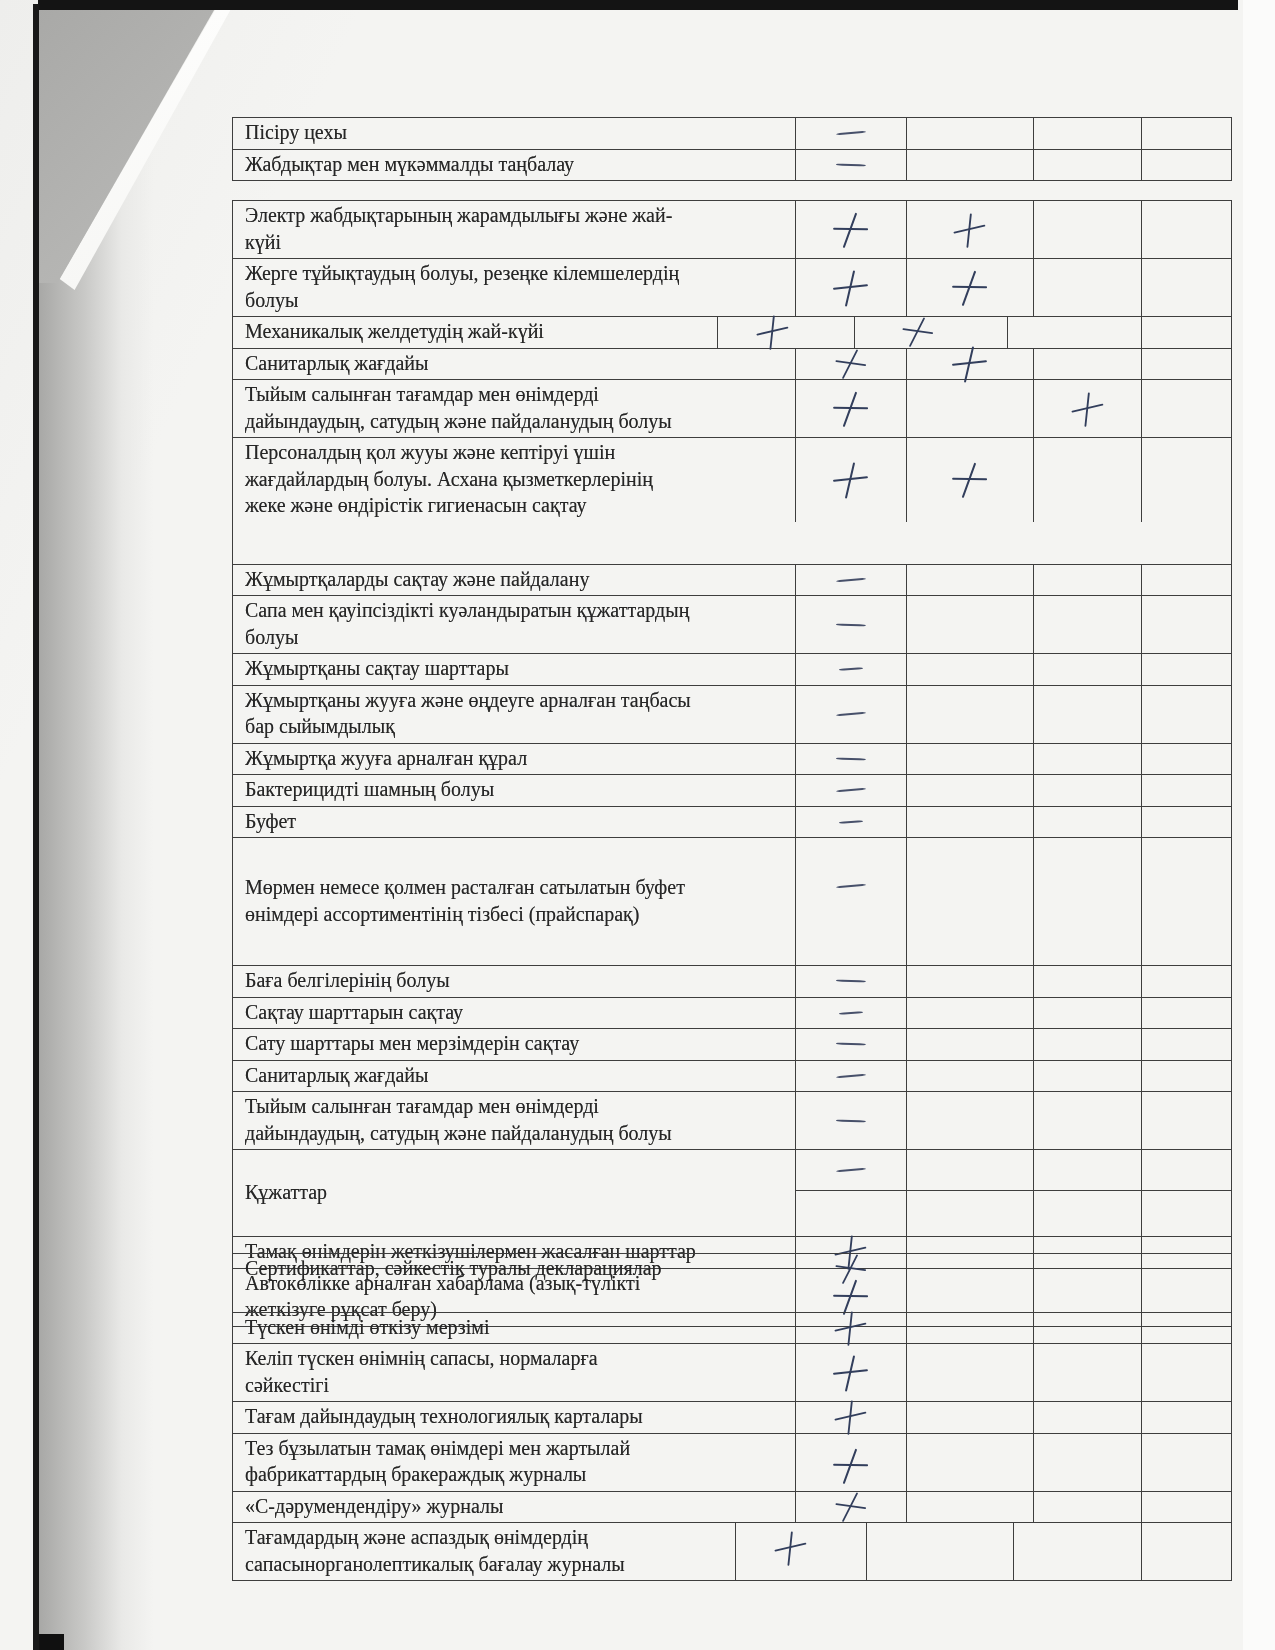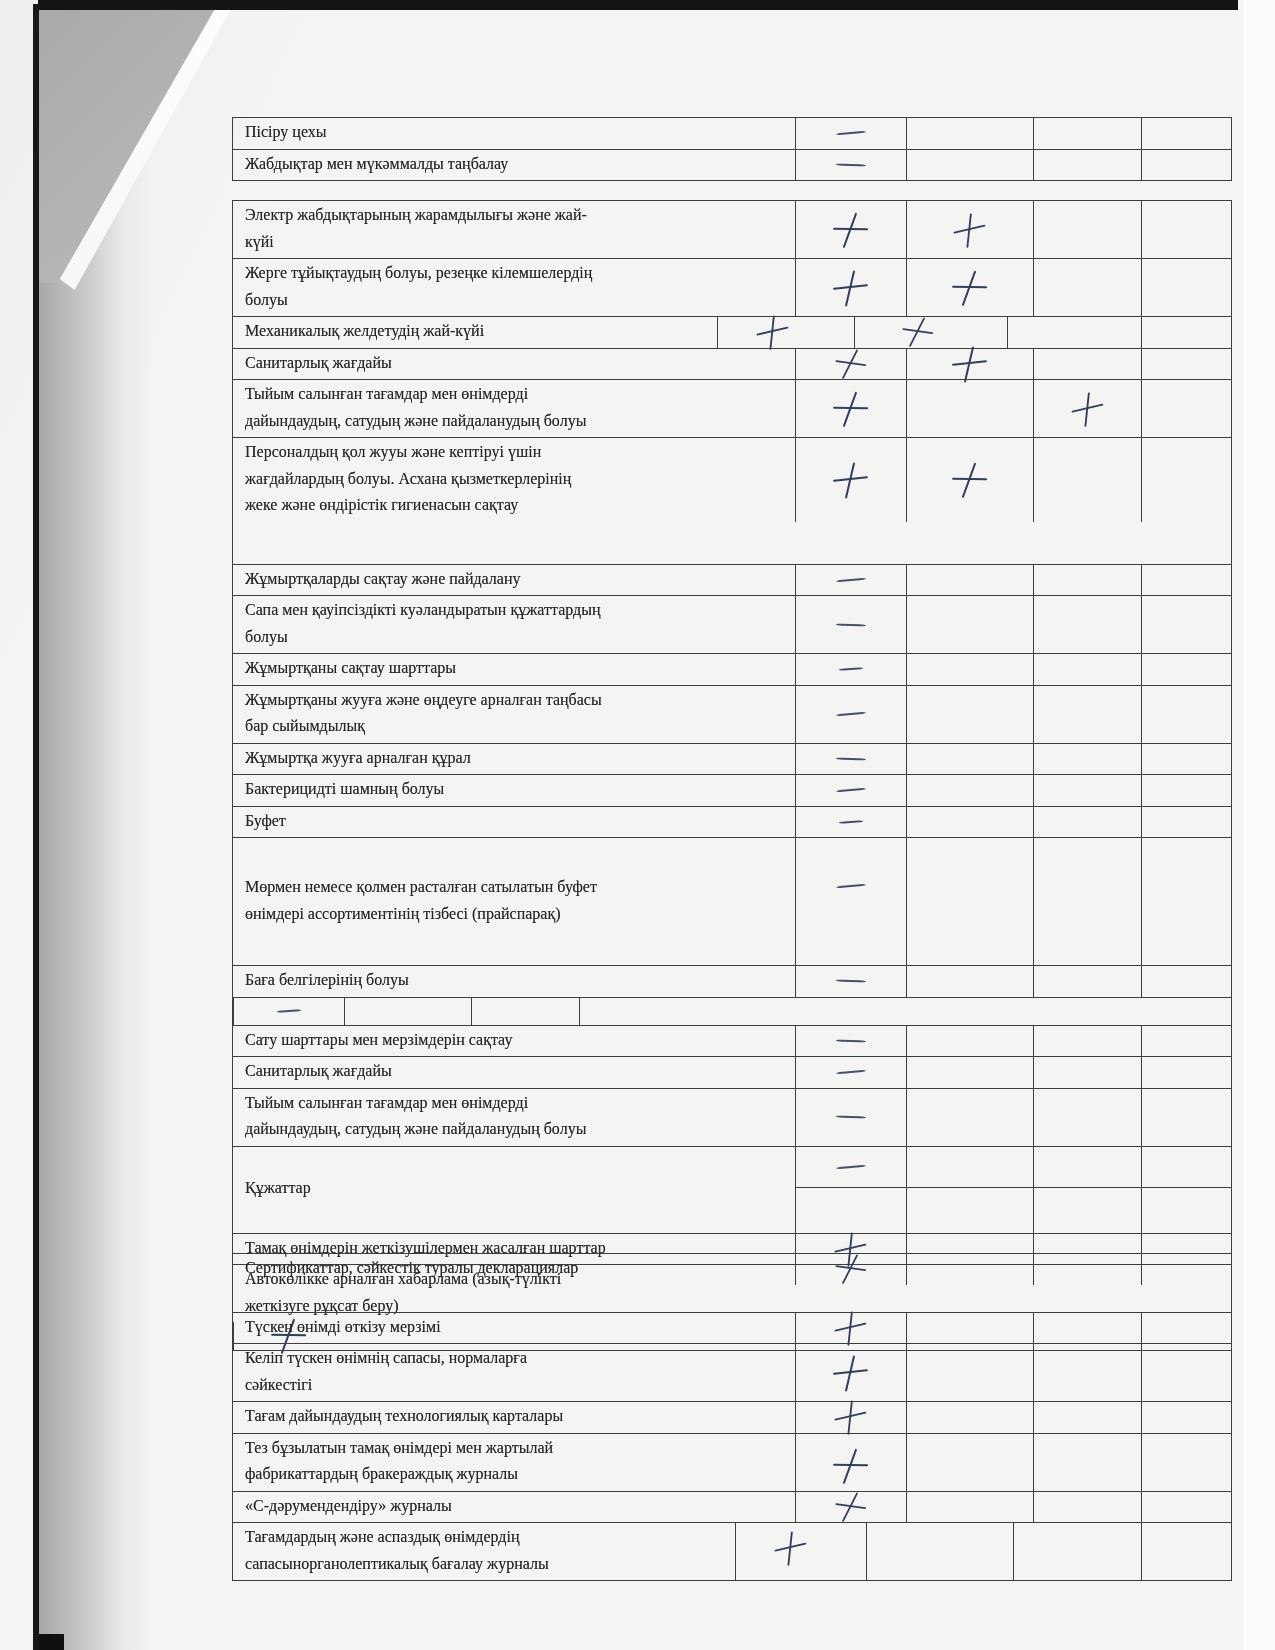--- a/index.html
+++ b/index.html
@@ -35,21 +35,21 @@
   
   .table-section{position:absolute;left:232px;width:1000px;box-sizing:border-box;
     border:1.8px solid var(--line);}
   .table-section[data-sec="0"]{top:117px;}
   .table-section[data-sec="1"]{top:200px;}
   .table-section[data-sec="2"]{top:1253px;}
 
   .t-row{display:flex;border-top:1.5px solid var(--line);box-sizing:border-box;align-items:stretch;}
   .t-row.first{border-top:none;}
   .c-text{flex:1 1 auto;box-sizing:border-box;padding:1px 8px 3px 12px;
-    font-size:16px;line-height:26.5px;color:#262626;
+    font-size:20px;line-height:26.5px;color:#262626;
     white-space:pre-line;text-shadow:0 0 .5px rgba(40,40,40,.55);}
   .c-text.vc{display:flex;align-items:center;}
   .c-text span{display:block;}
   .c-mark{box-sizing:border-box;border-left:1.5px solid var(--line);
     display:flex;align-items:center;justify-content:center;flex:0 0 auto;}
   .c-m1{width:111px;}
   .c-m2{width:127px;}
   .c-m3{width:108px;}
   .c-m4{width:90px;}
   .split-col{display:flex;flex-direction:column;flex:0 0 auto;width:436px;}
@@ -255,20 +255,21 @@
       <div class="t-row" style="min-height: 30px;">
         <div class="c-text"><span>Баға белгілерінің болуы</span></div>
         <div class="c-mark c-m1">
           <span class="mk mk-minus v1"></span>
         </div>
         <div class="c-mark c-m2"></div>
         <div class="c-mark c-m3"></div>
         <div class="c-mark c-m4"></div>
       </div>
       <div class="t-row" style="min-height: 28px;">
+        <div class="c-text"><span>Сақтау шарттарын сақтау</span></div>
         <div class="c-mark c-m1">
           <span class="mk mk-minus v4"></span>
         </div>
         <div class="c-mark c-m2"></div>
         <div class="c-mark c-m3"></div>
         <div class="c-mark c-m4"></div>
       </div>
       <div class="t-row" style="min-height: 30px;">
         <div class="c-text"><span>Сату шарттары мен мерзімдерін сақтау</span></div>
         <div class="c-mark c-m1">
@@ -318,21 +319,21 @@
       </div>
       <div class="t-row" style="min-height: 28px;">
         <div class="c-text"><span>Тамақ өнімдерін жеткізушілермен жасалған шарттар</span></div>
         <div class="c-mark c-m1">
           <span class="mk mk-plus v2"></span>
         </div>
         <div class="c-mark c-m2"></div>
         <div class="c-mark c-m3"></div>
         <div class="c-mark c-m4"></div>
       </div>
-      <div class="t-row" style="min-height: 52px; flex-direction: column;">
+      <div class="t-row" style="min-height: 52px;">
         <div class="c-text"><span>Автокөлікке арналған хабарлама (азық-түлікті
 жеткізуге рұқсат беру)</span></div>
         <div class="c-mark c-m1">
           <span class="mk mk-plus v1"></span>
         </div>
         <div class="c-mark c-m2"></div>
         <div class="c-mark c-m3"></div>
         <div class="c-mark c-m4"></div>
       </div>
     </div>

